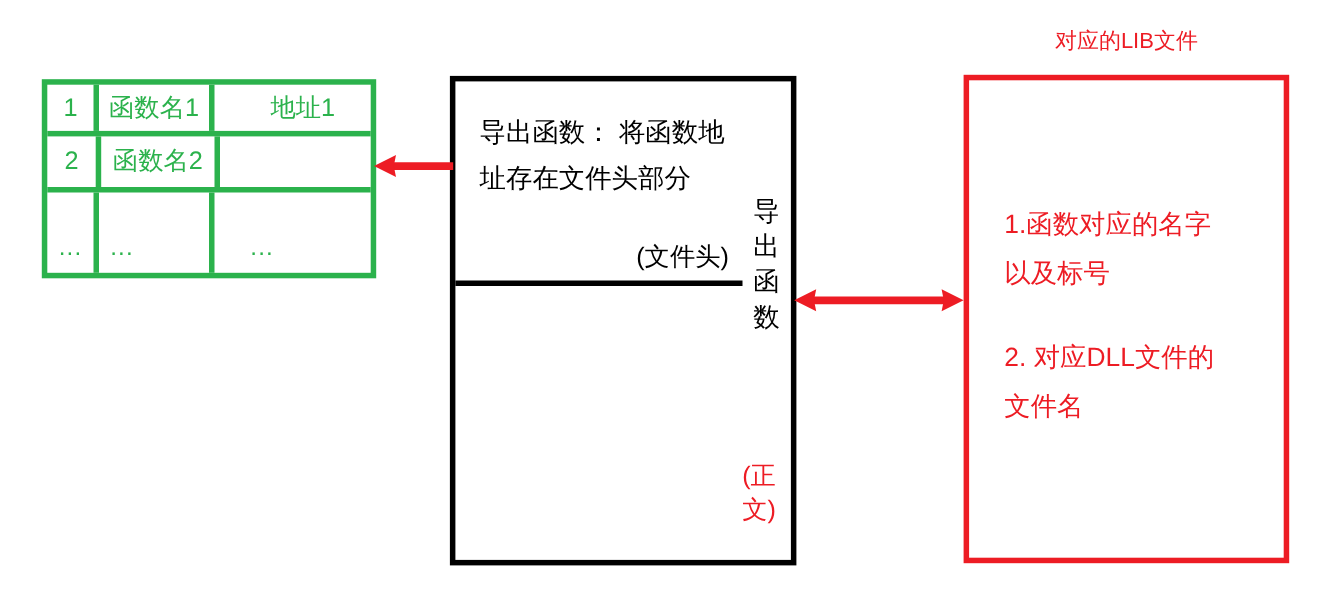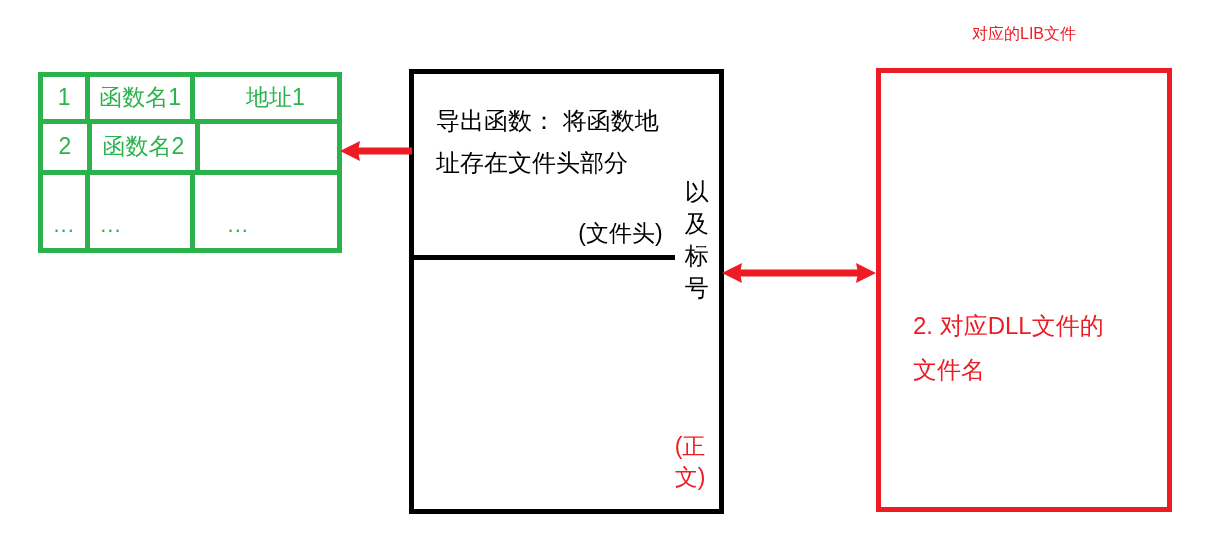--- a/index.html
+++ b/index.html
@@ -114,33 +114,33 @@
     left: 0;
     right: 0;
     top: 102px;
     text-align: center;
     font-size: 24px;
     color: #000000;
   }
   #dll-body-note {
     position: absolute;
     right: 12px;
-    bottom: 16px;
+    bottom: 30px;
     font-size: 23px;
     color: #ed1c24;
   }
 
   
   #lib-title {
     position: absolute;
     left: 876px;
     top: 24px;
     width: 296px;
     text-align: center;
-    font-size: 16px;
+    font-size: 20px;
     color: #ed1c24;
   }
   #lib-box {
     position: absolute;
     left: 876px;
     top: 68px;
     width: 296px;
     height: 444px;
     border: 5px solid #ed1c24;
     box-sizing: border-box;
@@ -188,27 +188,29 @@
     </div>
   </div>
 
   <div id="dll-box">
     <div id="dll-header-section">
       <div id="dll-header-text">导出函数： 将函数地
 址存在文件头部分</div>
       <div id="dll-header-note">(文件头)</div>
     </div>
     <div id="dll-body-section">
-      <div id="dll-body-text">以及标号</div>
+      <div id="dll-body-text">导出函数</div>
       <div id="dll-body-note">(正文)</div>
     </div>
   </div>
 
   <div id="lib-title">对应的LIB文件</div>
   <div id="lib-box">
+    <div class="lib-item" id="lib-item-1">1.函数对应的名字
+以及标号</div>
     <div class="lib-item" id="lib-item-2">2. 对应DLL文件的
 文件名</div>
   </div>
 
   <svg class="arrow-svg" id="arrow-dll-to-table" width="78" height="30" viewBox="0 0 78 30">
     <line x1="76" y1="15" x2="20" y2="15" stroke="#ed1c24" stroke-width="7"></line>
     <polygon points="4,15 24,5 22,15 24,25" fill="#ed1c24"></polygon>
   </svg>
 
   <svg class="arrow-svg" id="arrow-dll-lib" width="162" height="30" viewBox="0 0 162 30">

